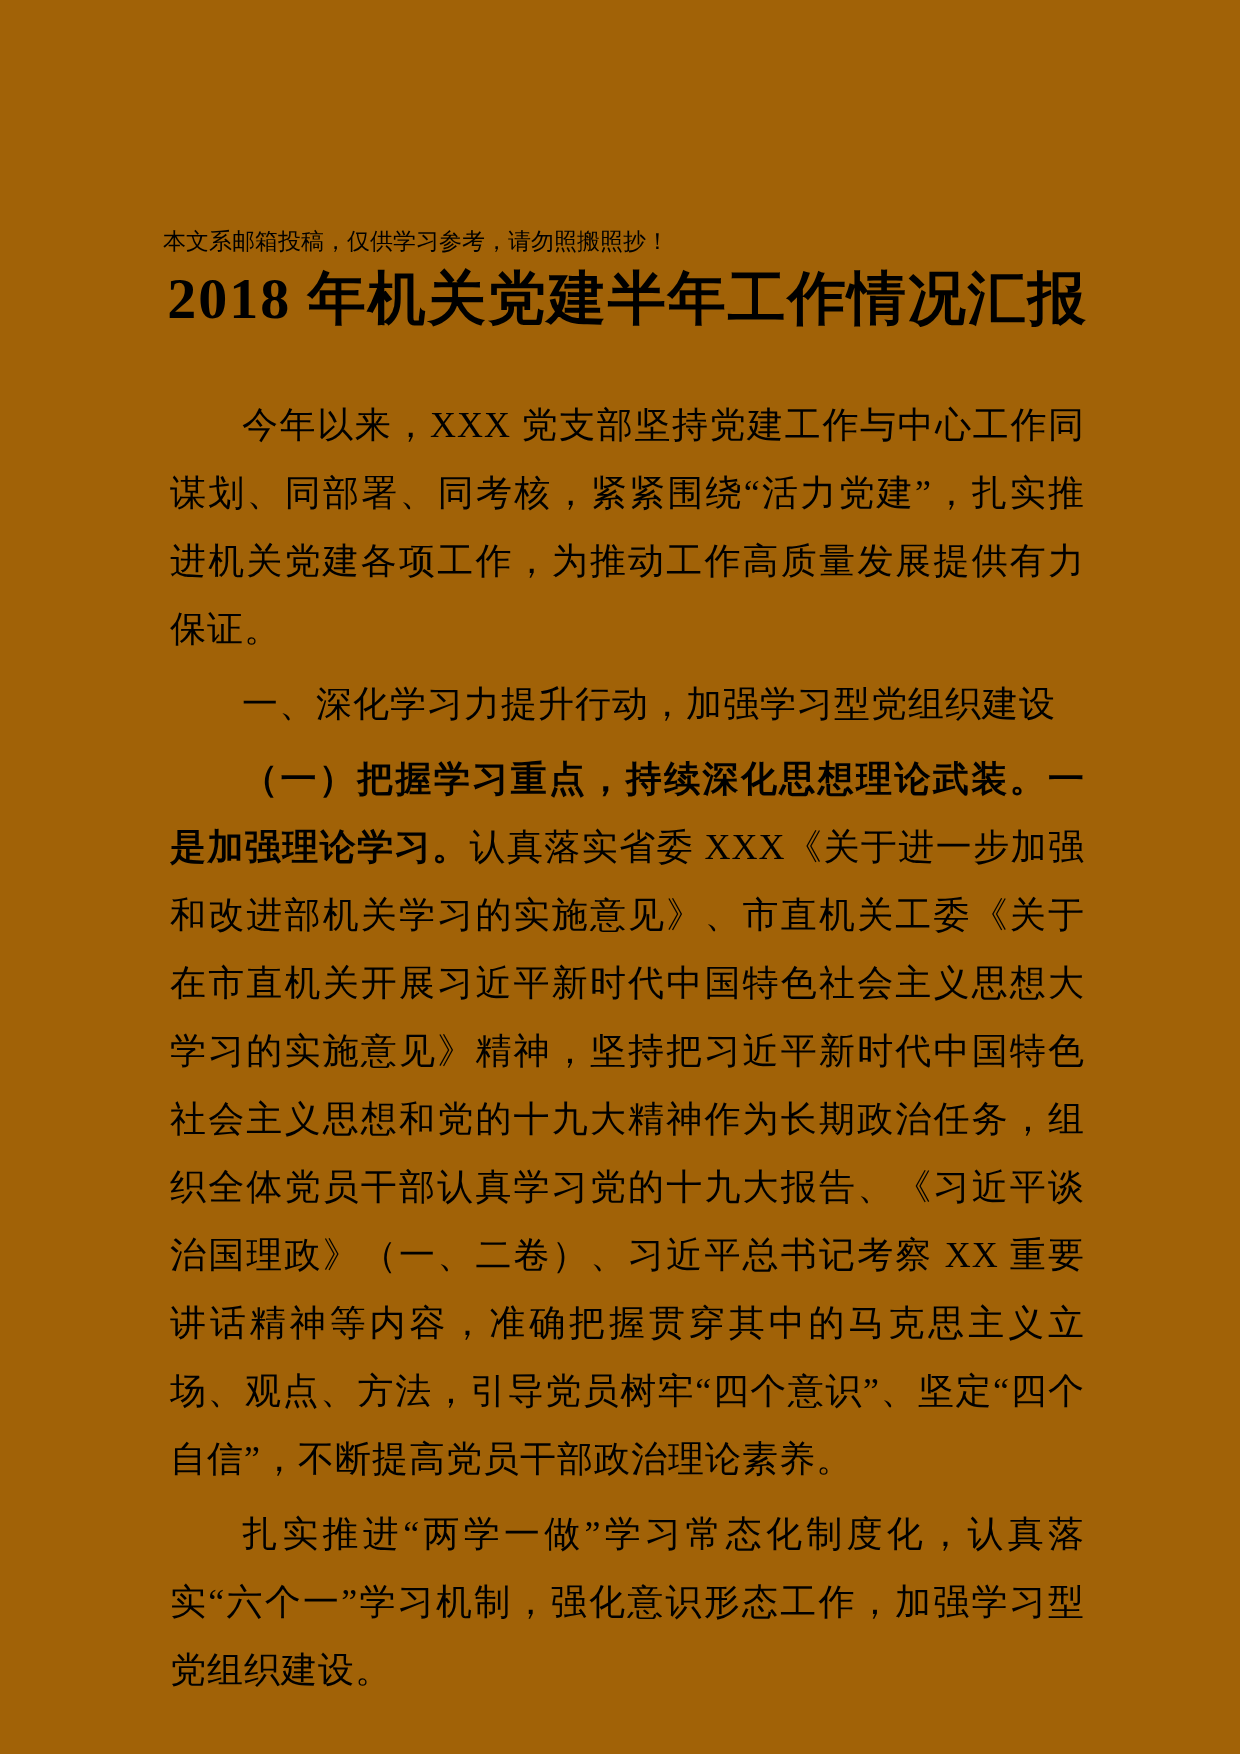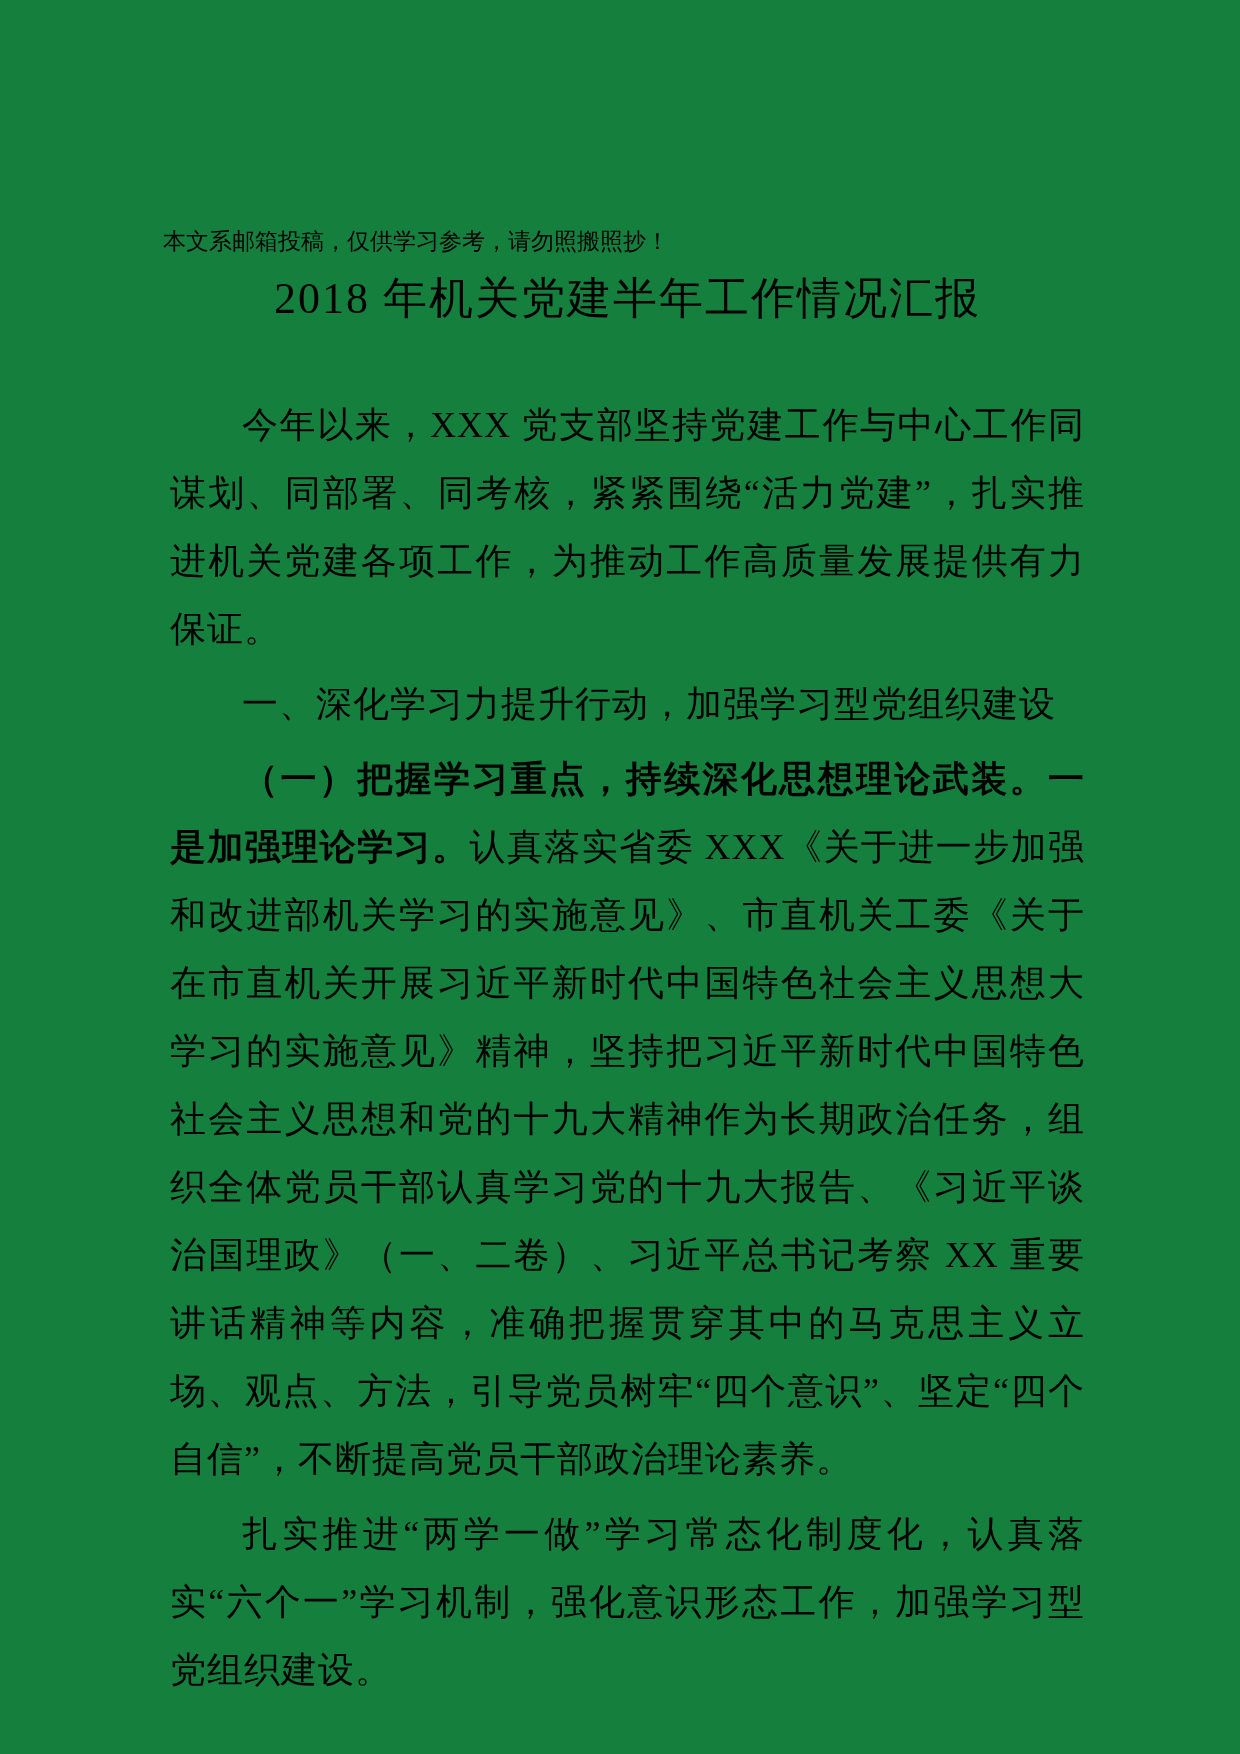--- a/index.html
+++ b/index.html
@@ -4,43 +4,43 @@
 <style>
   html, body {
     margin: 0;
     padding: 0;
     background: #ffffff;
   }
   .page {
     position: relative;
     width: 1240px;
     height: 1754px;
-    background: #15803d;
+    background: #a16207;
     color: #000000;
     overflow: hidden;
     font-family: "Liberation Serif", "DejaVu Serif", serif;
   }
   .doc {
     position: absolute;
     left: 163px;
     right: 148px;
     top: 228px;
   }
   .disclaimer {
     margin: 0 0 14px 0;
     font-size: 23px;
     line-height: 27px;
     font-family: "Liberation Sans", "DejaVu Sans", sans-serif;
     color: #000000;
   }
   .title {
     margin: 0 0 62px 0;
-    font-size: 44px;
+    font-size: 58px;
     line-height: 60px;
-    font-weight: 400;
+    font-weight: 700;
     text-align: center;
     letter-spacing: 2px;
     font-family: "Liberation Serif", "DejaVu Serif", serif;
   }
   .body-text p {
     margin: 7px;
     font-size: 36px;
     line-height: 68px;
     text-indent: 2em;
     text-align: justify;

